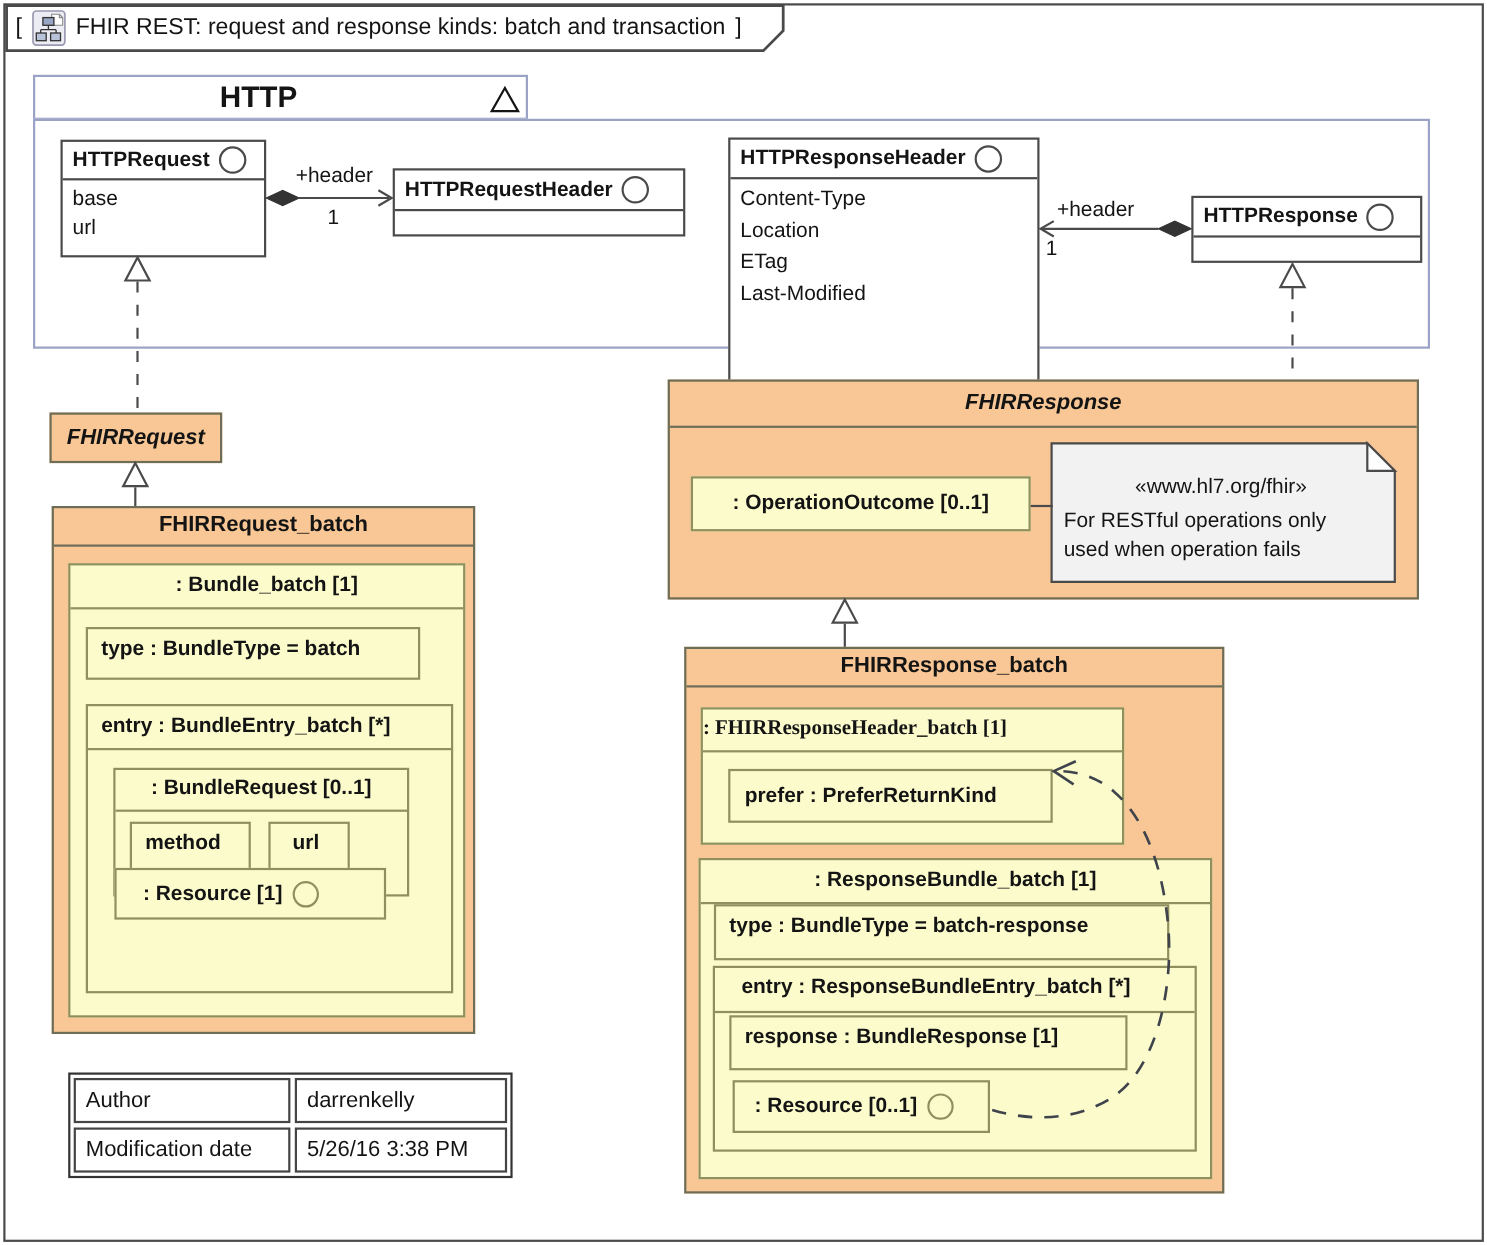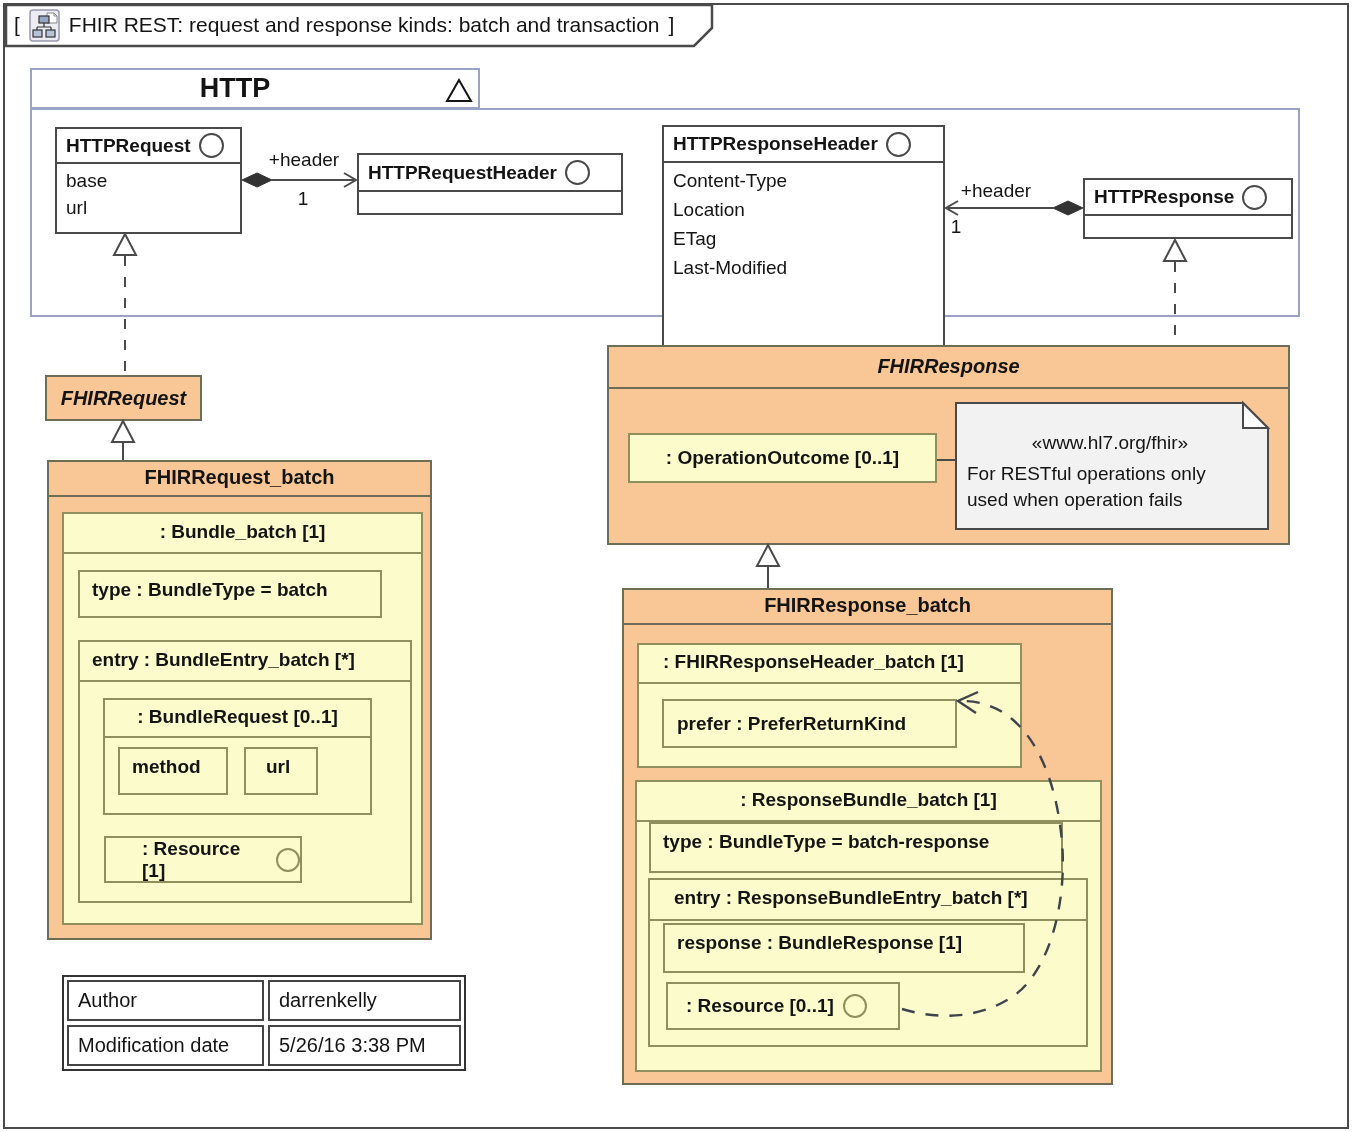--- a/index.html
+++ b/index.html
@@ -108,37 +108,37 @@
   </div>
   <div class="abs py" style="left:103px;top:698px;width:269px;height:117px;">
     <div class="t-center hdr-y" style="line-height:33px;height:36px;">: BundleRequest [0..1]</div>
   </div>
   <div class="abs py leaf" style="left:118px;top:747px;width:110px;height:48px;">
     <span>method</span>
   </div>
   <div class="abs py leaf" style="left:244px;top:747px;width:74px;height:48px;padding-left:20px;">
     <span>url</span>
   </div>
-  <div class="abs py res-row" style="left:104px;top:836px;width:198px;height:47px;padding-left:36px;">
+  <div class="abs py res-row" style="left:104px;top:789px;width:247px;height:47px;padding-left:24px;">
     <span>: Resource [1]</span>
     <span class="ball-y"></span>
   </div>
 
   <div class="abs po" style="left:607px;top:345px;width:683px;height:200px;">
     <div class="t-center italic hdr-o" style="line-height:38px;font-size:20px;height:40px;">FHIRResponse</div>
   </div>
   <div class="abs py" style="left:628px;top:433px;width:309px;height:50px;">
     <div class="t-center" style="line-height:46px;">: OperationOutcome [0..1]</div>
   </div>
 
   <div class="abs po" style="left:622px;top:588px;width:491px;height:497px;">
     <div class="t-center hdr-o" style="line-height:31px;font-size:20px;height:33px;">FHIRResponse_batch</div>
   </div>
   <div class="abs py" style="left:637px;top:643px;width:385px;height:125px;">
-    <div class="t-left hdr-y" style="line-height:34px;height:37px;padding-left:24px;">: FHIRResponseHeader_batch [1]</div>
+    <div class="t-left hdr-y" style="line-height:34px;height:37px;padding-left:0;font-family:Liberation Serif, serif;">: FHIRResponseHeader_batch [1]</div>
   </div>
   <div class="abs py res-row" style="left:662px;top:699px;width:295px;height:49px;padding-left:13px;">
     <span>prefer : PreferReturnKind</span>
   </div>
   <div class="abs py" style="left:635px;top:780px;width:467px;height:292px;">
     <div class="t-center hdr-y" style="line-height:36px;height:38px;">: ResponseBundle_batch [1]</div>
   </div>
   <div class="abs py leaf" style="left:649px;top:822px;width:414px;height:51px;">
     <span>type : BundleType = batch-response</span>
   </div>

